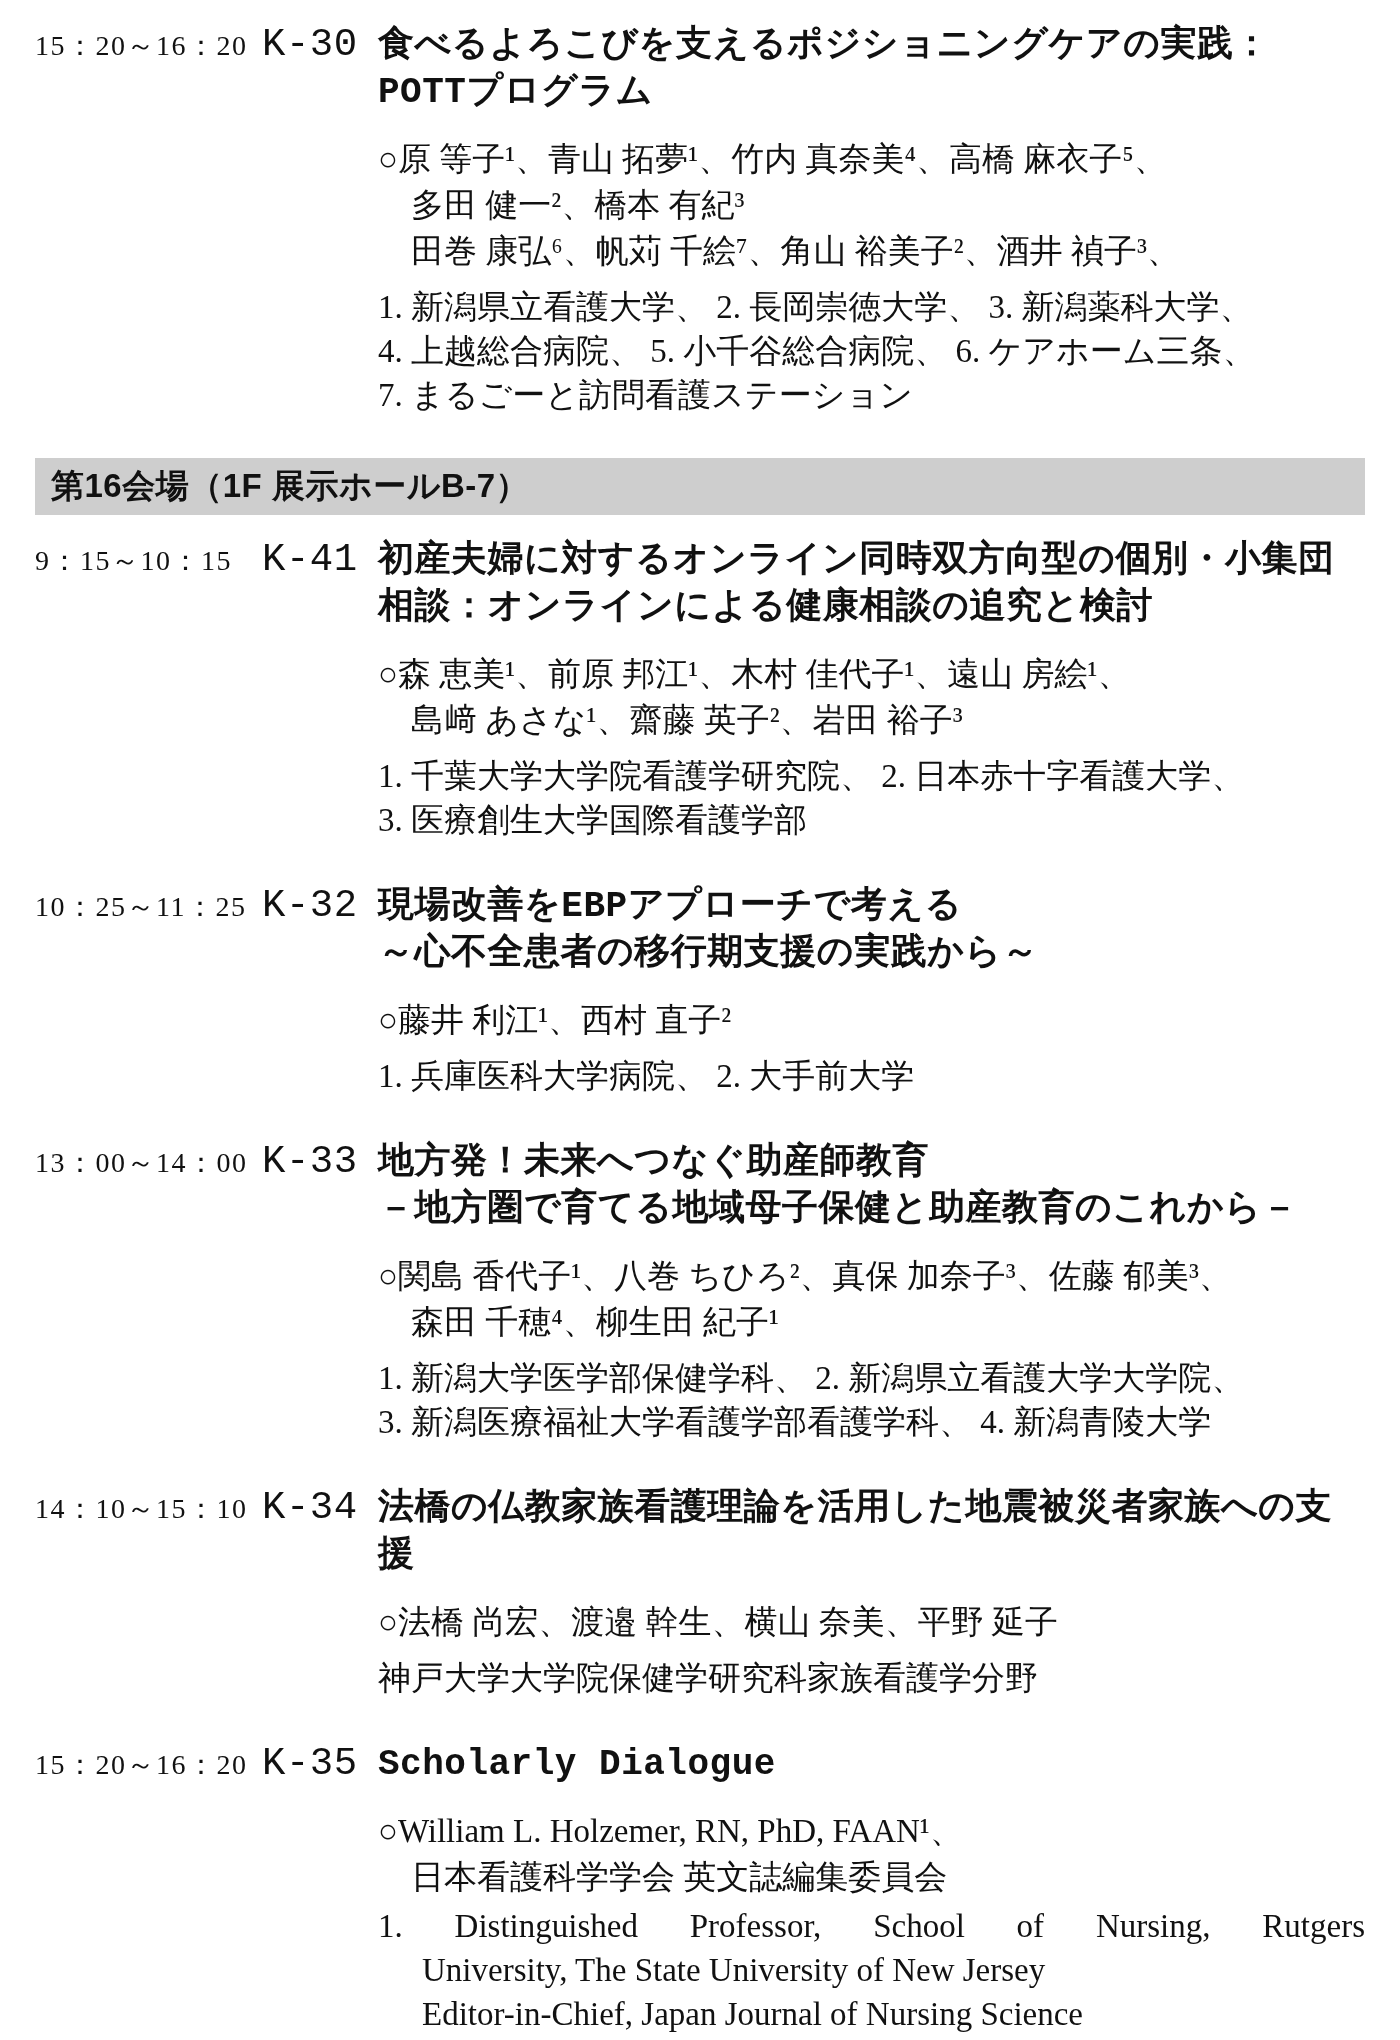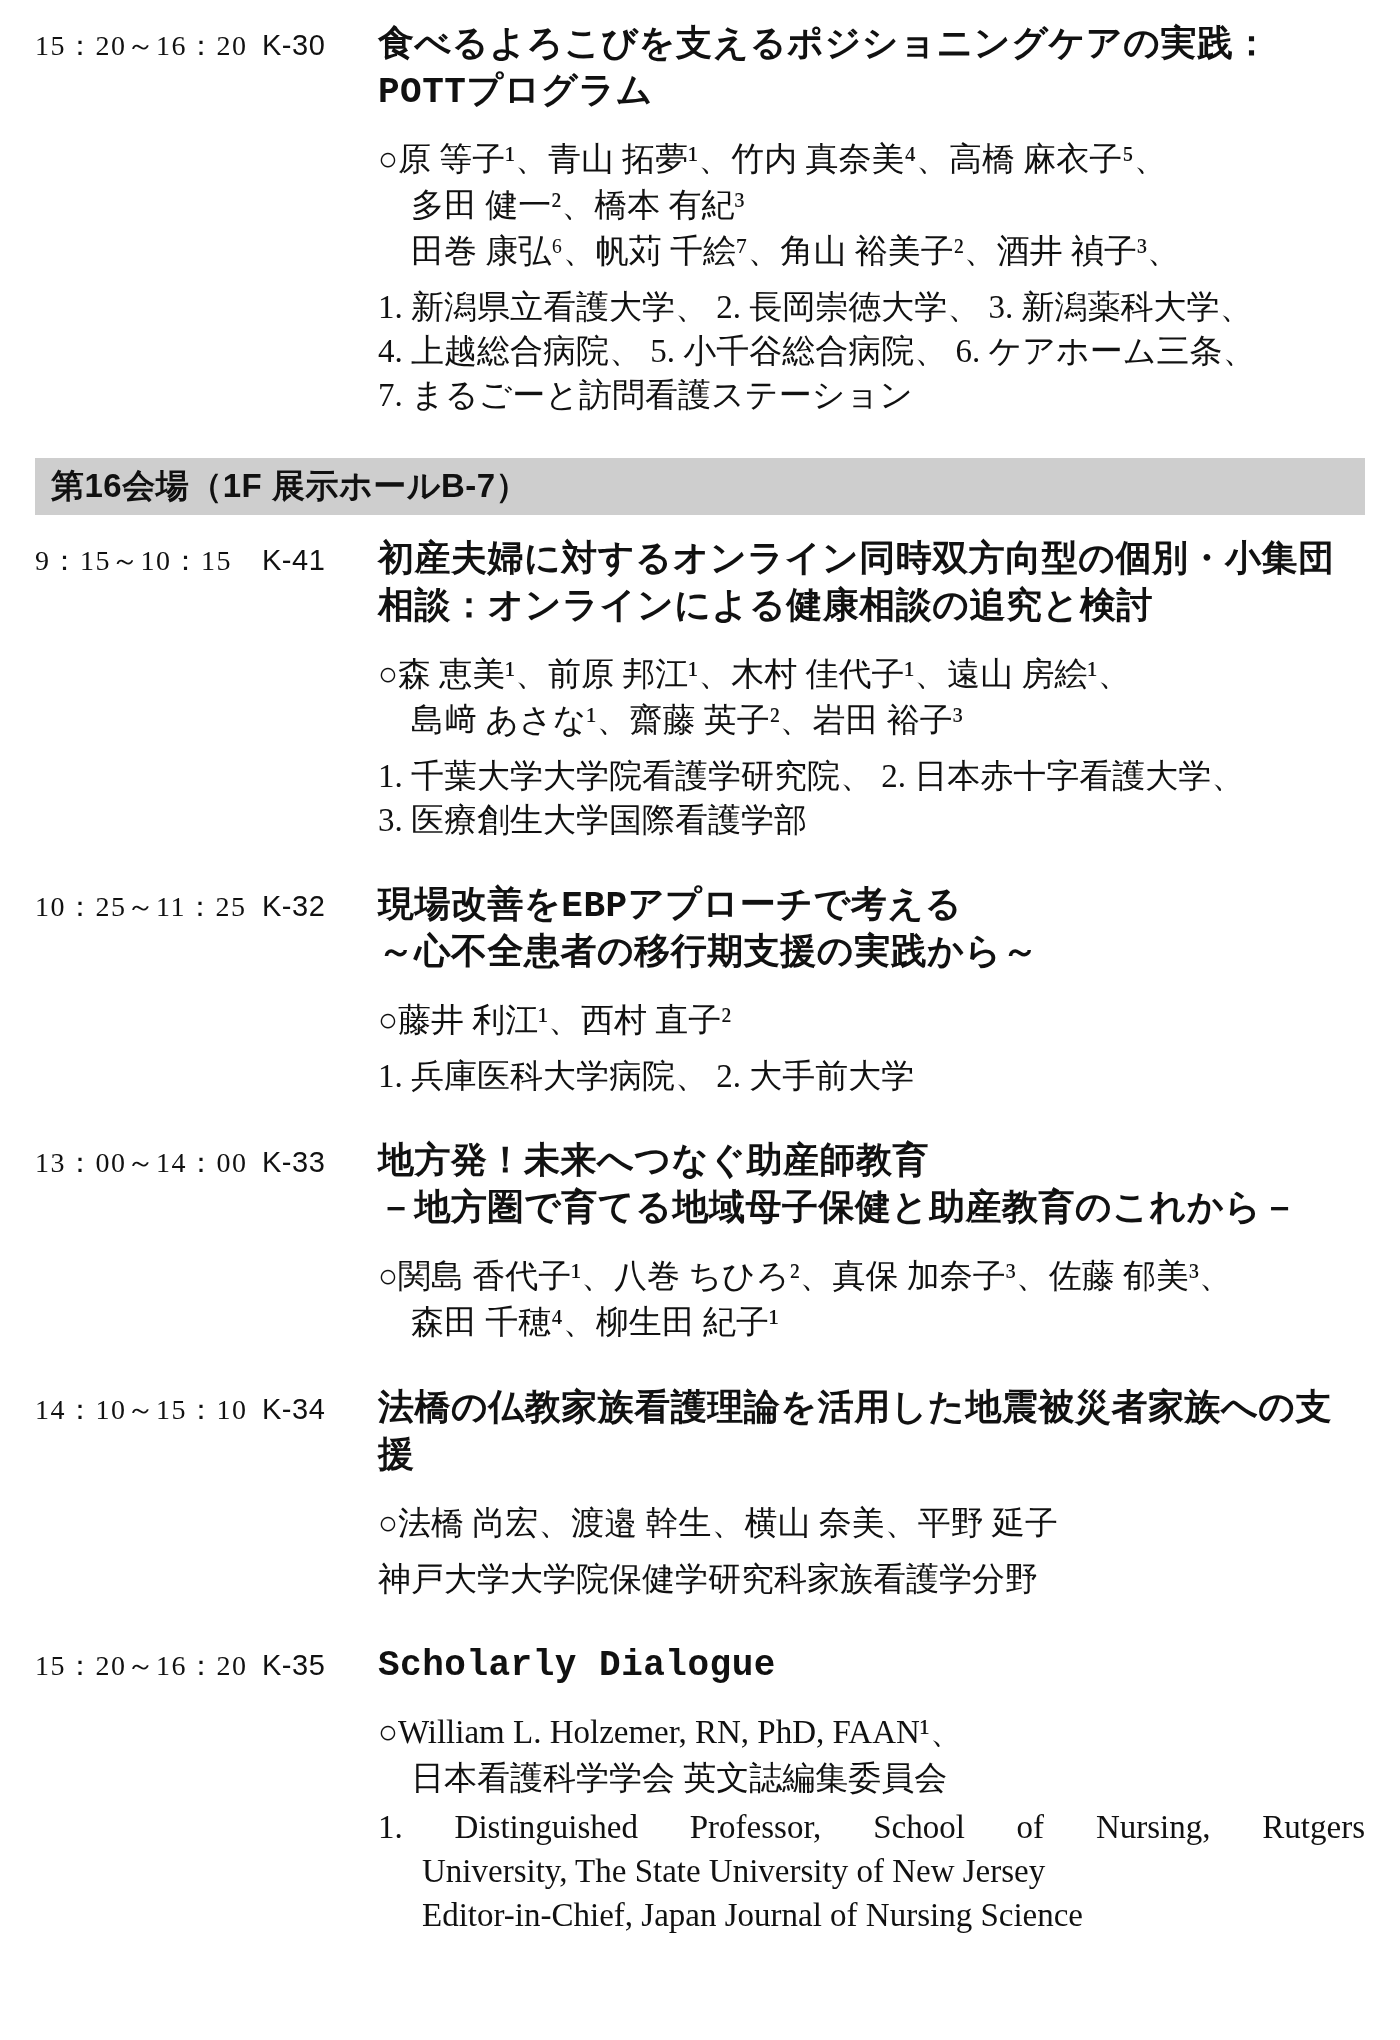--- a/index.html
+++ b/index.html
@@ -26,22 +26,22 @@
   }
   .session:last-child { margin-bottom: 0; }
   .col-time {
     font-family: "Liberation Serif", serif;
     font-size: 28px;
     line-height: 47px;
     letter-spacing: 1.5px;
     white-space: nowrap;
   }
   .col-id {
-    font-family: Liberation Sans, sans-serif;
-    font-size: 29px;
+    font-family: Liberation Mono, monospace;
+    font-size: 39px;
     line-height: 47px;
     letter-spacing: 0.5px;
   }
   .col-body { min-width: 0; }
   .title {
     font-family: Liberation Mono, monospace;
     font-weight: 600;
     font-size: 36px;
     line-height: 47px;
     letter-spacing: 0.5px;
@@ -145,20 +145,24 @@
     <div class="col-id">K-33</div>
     <div class="col-body">
       <div class="title">
         <div>地方発！未来へつなぐ助産師教育</div>
         <div>－地方圏で育てる地域母子保健と助産教育のこれから－</div>
       </div>
       <div class="authors">
         <div>○関島 香代子¹、八巻 ちひろ²、真保 加奈子³、佐藤 郁美³、</div>
         <div class="indent">森田 千穂⁴、柳生田 紀子¹</div>
       </div>
+      <div class="affils">
+        <div>1. 新潟大学医学部保健学科、 2. 新潟県立看護大学大学院、</div>
+        <div>3. 新潟医療福祉大学看護学部看護学科、 4. 新潟青陵大学</div>
+      </div>
     </div>
   </div>
 
   <div class="session">
     <div class="col-time">14：10～15：10</div>
     <div class="col-id">K-34</div>
     <div class="col-body">
       <div class="title">
         <div>法橋の仏教家族看護理論を活用した地震被災者家族への支援</div>
       </div>

